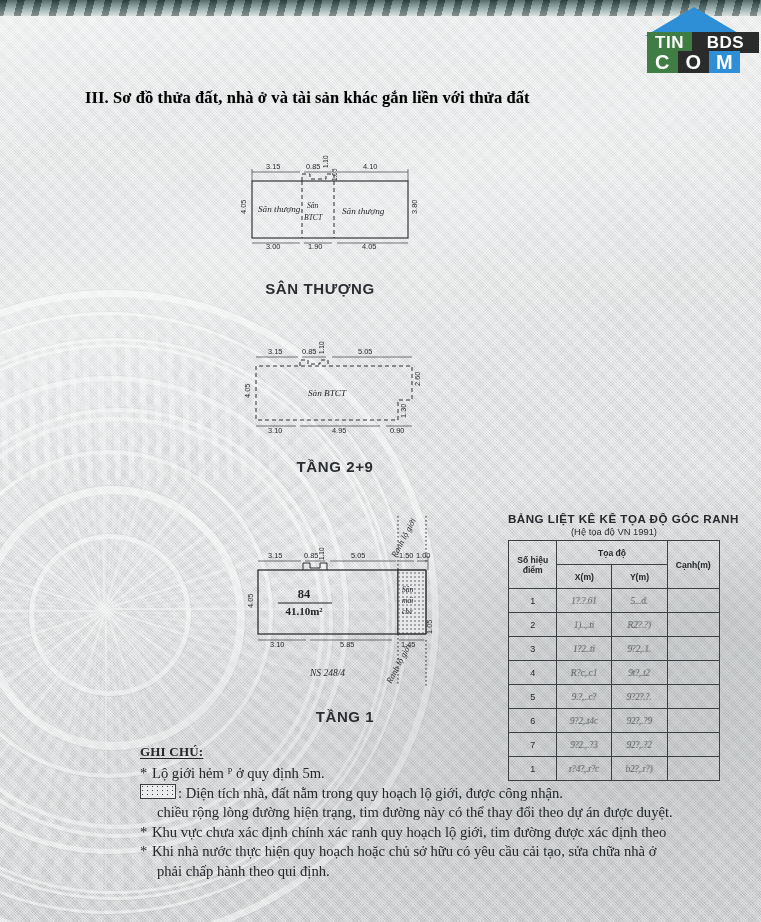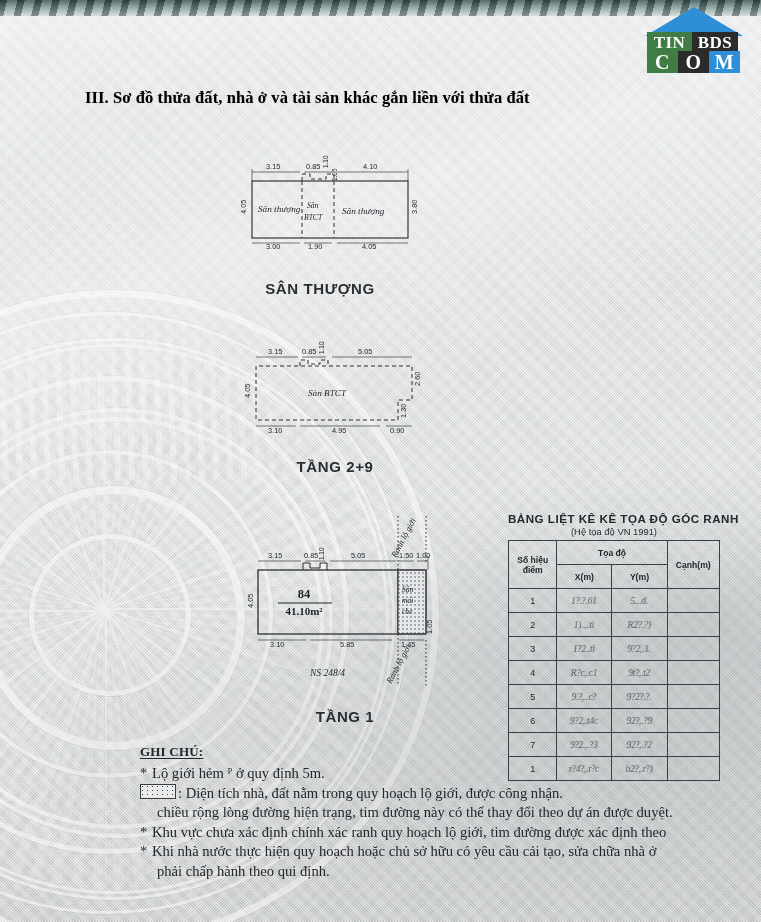--- a/index.html
+++ b/index.html
@@ -76,23 +76,23 @@
   .wm-hatch{
     position:absolute;border-radius:50%;
     background:repeating-conic-gradient(from 0deg, rgba(255,255,255,.75) 0deg 2.2deg, rgba(150,156,160,.12) 2.2deg 4.4deg);
   }
   
   .logo{position:absolute;right:12px;top:6px;width:110px;height:66px;}
   .logo .roof{position:absolute;left:0;top:0;width:110px;height:36px;}
   .logo .rowtop{position:absolute;left:8px;top:26px;display:flex;height:21px;}
   .logo .rowbot{position:absolute;left:8px;top:45px;display:flex;height:22px;}
   .lbox{display:flex;align-items:center;justify-content:center;
-    font-family:Liberation Serif, serif;font-weight:700;color:#fff;letter-spacing:.5px;}
+    font-family:Liberation Sans, sans-serif;font-weight:700;color:#fff;letter-spacing:.5px;}
   .lb-tin{background:#3f7d44;width:45px;font-size:17px;}
-  .lb-bds{background:#2a2b2b;width:46px;font-size:17px;}
+  .lb-bds{background:#2a2b2b;width:67px;font-size:17px;}
   .lb-c{background:#3f7d44;width:31px;font-size:20px;}
   .lb-o{background:#2a2b2b;width:31px;font-size:20px;}
   .lb-m{background:#2f8fd6;width:31px;font-size:20px;}
 
   
   .doc{position:absolute;inset:0;color:#23262a;}
   .title{
     position:absolute;left:85px;top:88px;width:600px;
     font-family:"Liberation Serif",serif;font-weight:700;font-size:16.5px;
     color:#000000;letter-spacing:.1px;

